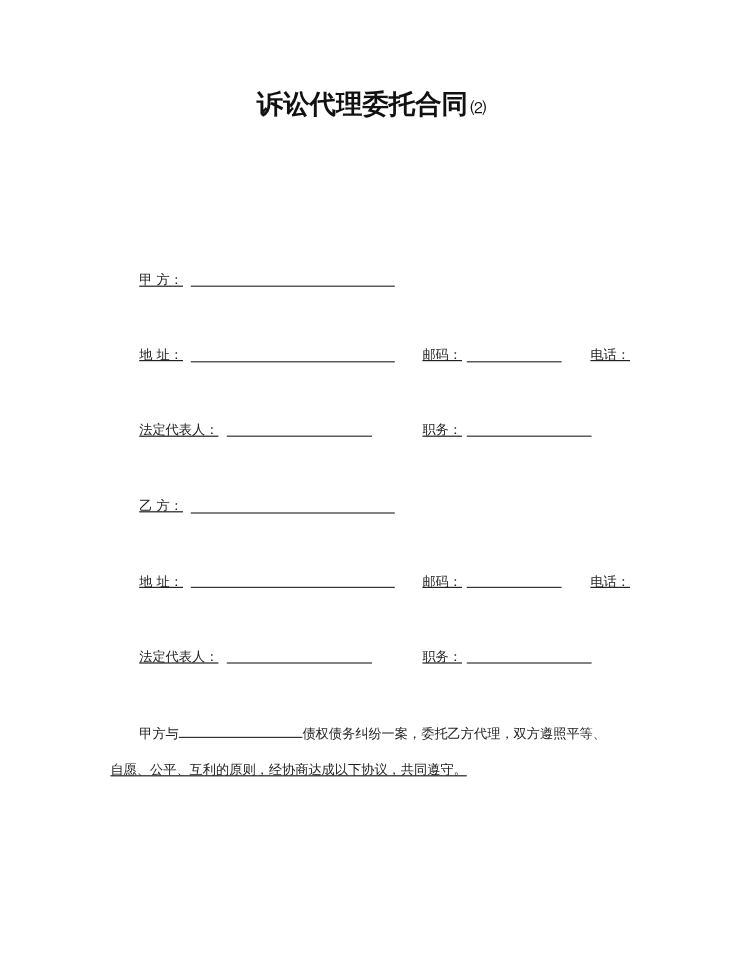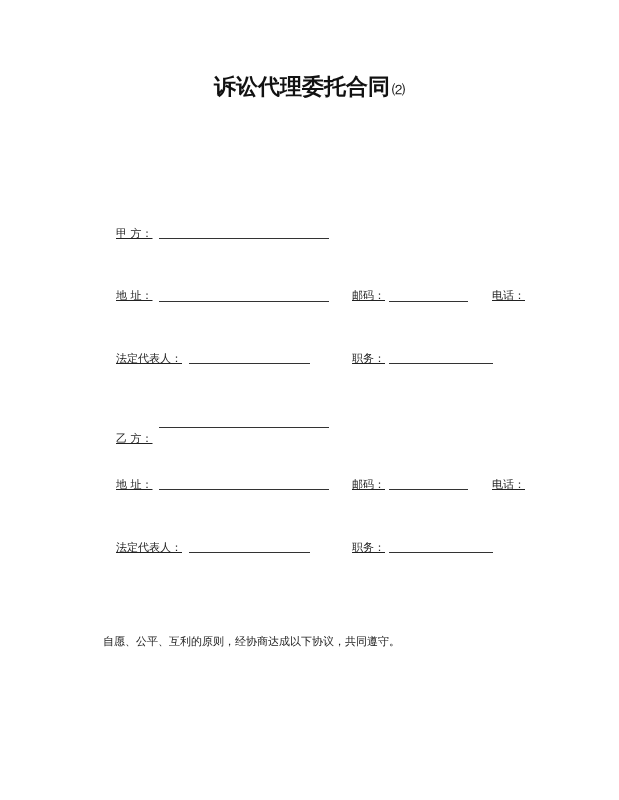--- a/index.html
+++ b/index.html
@@ -30,30 +30,33 @@
   <div class="line" style="left:159px; top:301px; width:170px;"></div>
   <div class="lbl" style="left:352px; top:288px;">邮码：</div>
   <div class="line" style="left:389px; top:301px; width:79px;"></div>
   <div class="lbl" style="left:492px; top:288px;">电话：</div>
 
   <div class="lbl" style="left:116px; top:351px;">法定代表人：</div>
   <div class="line" style="left:189px; top:363px; width:121px;"></div>
   <div class="lbl" style="left:352px; top:351px;">职务：</div>
   <div class="line" style="left:389px; top:363px; width:104px;"></div>
 
-  <div class="lbl" style="left:116px; top:414px;margin-top:17px;">乙 方：</div>
+  <div class="lbl" style="left:116px; top:414px;">乙 方：</div>
   <div class="line" style="left:159px; top:427px; width:170px;"></div>
 
   <div class="lbl" style="left:116px; top:477px;">地 址：</div>
   <div class="line" style="left:159px; top:489px; width:170px;"></div>
   <div class="lbl" style="left:352px; top:477px;">邮码：</div>
   <div class="line" style="left:389px; top:489px; width:79px;"></div>
   <div class="lbl" style="left:492px; top:477px;">电话：</div>
 
   <div class="lbl" style="left:116px; top:540px;">法定代表人：</div>
   <div class="line" style="left:189px; top:552px; width:121px;"></div>
   <div class="lbl" style="left:352px; top:540px;">职务：</div>
   <div class="line" style="left:389px; top:552px; width:104px;"></div>
 
-  <div class="para" style="left:103px; top:634px;">自愿、公平、互利的原则，经协商达成以下协议，共同遵守。</div>
+  <div class="para" style="left:116px; top:603px;">
+    <span>甲方与</span><span class="inline-line"></span><span>债权债务纠纷一案，委托乙方代理，双方遵照平等、</span>
+  </div>
+  <div class="para" style="left:92px; top:634px;text-decoration:underline;">自愿、公平、互利的原则，经协商达成以下协议，共同遵守。</div>
 
 
 </div>
 
 </body></html>

